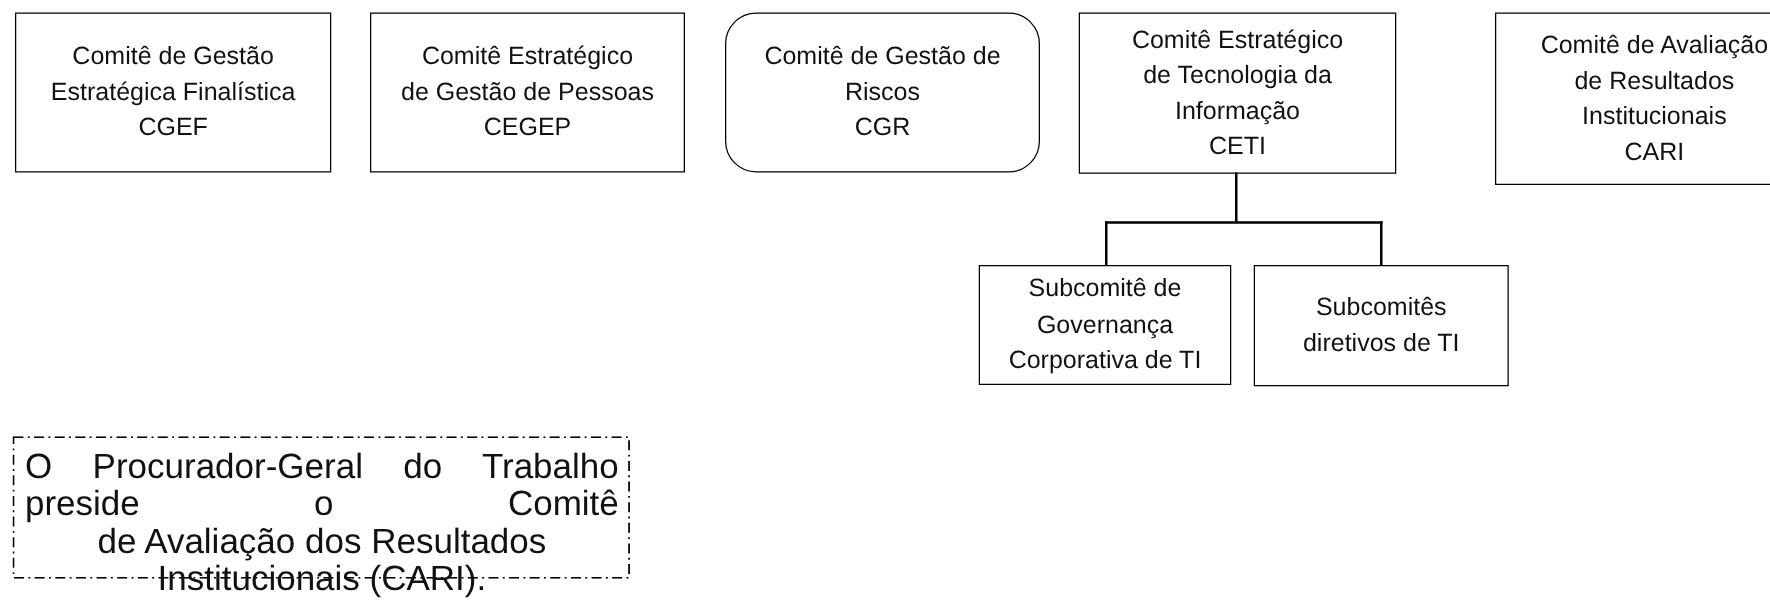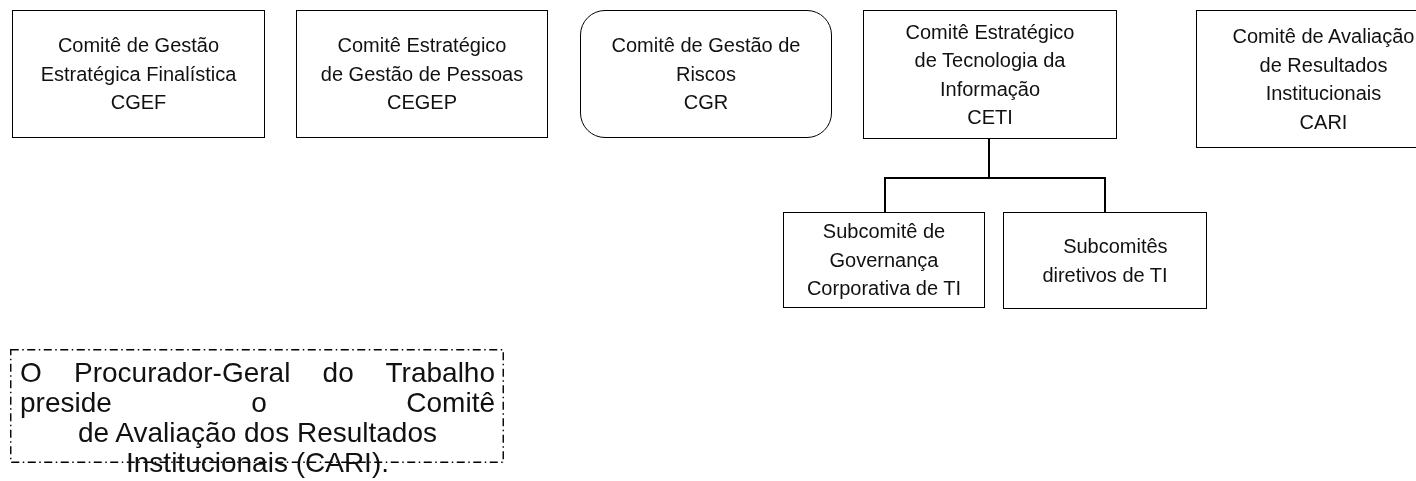--- a/index.html
+++ b/index.html
@@ -113,21 +113,21 @@
   <div class="conn" style="left:884px; top:177px; width:221.5px; height:1.5px;"></div>
   <div class="conn" style="left:884px; top:177px; width:1.5px; height:36px;"></div>
   <div class="conn" style="left:1104px; top:177px; width:1.5px; height:36px;"></div>
 
   <div class="box" style="left:783px; top:212px; width:202px; height:96px;">
     <span class="box-text">Subcomitê de
 Governança
 Corporativa de TI</span>
   </div>
 
-  <div class="box" style="left:1003px; top:212px; width:204px; height:97px;text-align:right;">
+  <div class="box" style="left:1003px; top:212px; width:204px; height:97px;">
     <span class="box-text">Subcomitês
 diretivos de TI</span>
   </div>
 
   <div class="note">
     <svg class="note-border-svg" viewBox="0 0 494 114" aria-hidden="true">
       <rect x="0.75" y="0.75" width="492.5" height="112.5" fill="none" stroke="#000000" stroke-width="1.4" stroke-dasharray="8 3.5 1.5 3.5"></rect>
     </svg>
     <div class="note-text">
       <div class="note-line-justify">O Procurador-Geral do Trabalho preside o Comitê</div>

